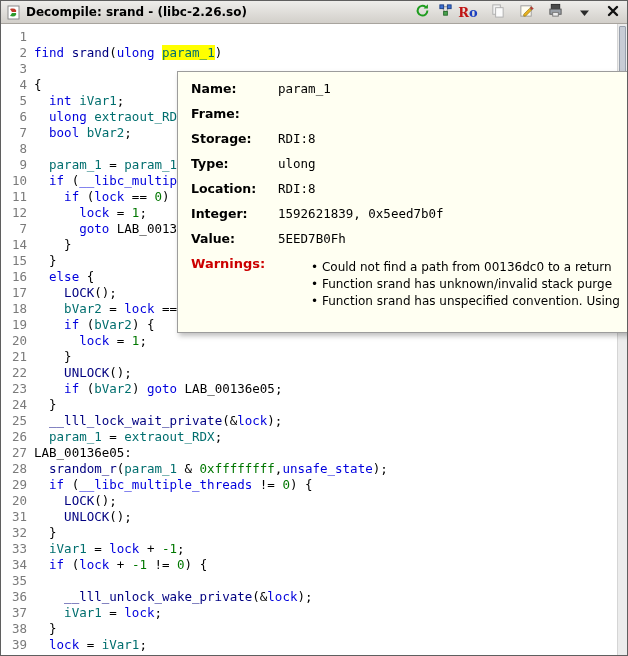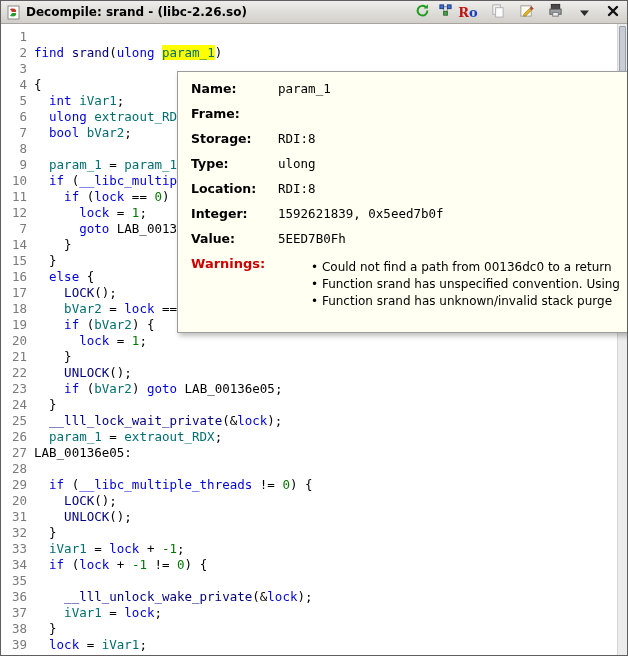--- a/index.html
+++ b/index.html
@@ -187,21 +187,21 @@
         <div class="code-line"><span class="line-num">18</span><span class="line-content"><span class="tk-p">    </span><span class="tk-v">bVar2</span><span class="tk-p"> = </span><span class="tk-g">lock</span><span class="tk-p"> == </span><span class="tk-n">0</span><span class="tk-p">;</span></span></div>
         <div class="code-line"><span class="line-num">19</span><span class="line-content"><span class="tk-p">    </span><span class="tk-k">if</span><span class="tk-p"> (</span><span class="tk-v">bVar2</span><span class="tk-p">) {</span></span></div>
         <div class="code-line"><span class="line-num">20</span><span class="line-content"><span class="tk-p">      </span><span class="tk-g">lock</span><span class="tk-p"> = </span><span class="tk-n">1</span><span class="tk-p">;</span></span></div>
         <div class="code-line"><span class="line-num">21</span><span class="line-content"><span class="tk-p">    }</span></span></div>
         <div class="code-line"><span class="line-num">22</span><span class="line-content"><span class="tk-p">    </span><span class="tk-f">UNLOCK</span><span class="tk-p">();</span></span></div>
         <div class="code-line"><span class="line-num">23</span><span class="line-content"><span class="tk-p">    </span><span class="tk-k">if</span><span class="tk-p"> (</span><span class="tk-v">bVar2</span><span class="tk-p">) </span><span class="tk-k">goto</span><span class="tk-p"> </span><span class="tk-l">LAB_00136e05</span><span class="tk-p">;</span></span></div>
         <div class="code-line"><span class="line-num">24</span><span class="line-content"><span class="tk-p">  }</span></span></div>
         <div class="code-line"><span class="line-num">25</span><span class="line-content"><span class="tk-p">  </span><span class="tk-f">__lll_lock_wait_private</span><span class="tk-p">(&amp;</span><span class="tk-g">lock</span><span class="tk-p">);</span></span></div>
         <div class="code-line"><span class="line-num">26</span><span class="line-content"><span class="tk-p">  </span><span class="tk-v">param_1</span><span class="tk-p"> = </span><span class="tk-v">extraout_RDX</span><span class="tk-p">;</span></span></div>
         <div class="code-line"><span class="line-num">27</span><span class="line-content"><span class="tk-l">LAB_00136e05</span><span class="tk-p">:</span></span></div>
-        <div class="code-line"><span class="line-num">28</span></div>
+        <div class="code-line"><span class="line-num">28</span><span class="line-content"><span class="tk-p">  </span><span class="tk-f">srandom_r</span><span class="tk-p">(</span><span class="tk-v">param_1</span><span class="tk-p"> &amp; </span><span class="tk-n">0xffffffff</span><span class="tk-p">,</span><span class="tk-g">unsafe_state</span><span class="tk-p">);</span></span></div>
         <div class="code-line"><span class="line-num">29</span><span class="line-content"><span class="tk-p">  </span><span class="tk-k">if</span><span class="tk-p"> (</span><span class="tk-g">__libc_multiple_threads</span><span class="tk-p"> != </span><span class="tk-n">0</span><span class="tk-p">) {</span></span></div>
         <div class="code-line"><span class="line-num">20</span><span class="line-content"><span class="tk-p">    </span><span class="tk-f">LOCK</span><span class="tk-p">();</span></span></div>
         <div class="code-line"><span class="line-num">31</span><span class="line-content"><span class="tk-p">    </span><span class="tk-f">UNLOCK</span><span class="tk-p">();</span></span></div>
         <div class="code-line"><span class="line-num">32</span><span class="line-content"><span class="tk-p">  }</span></span></div>
         <div class="code-line"><span class="line-num">33</span><span class="line-content"><span class="tk-p">  </span><span class="tk-v">iVar1</span><span class="tk-p"> = </span><span class="tk-g">lock</span><span class="tk-p"> + </span><span class="tk-n">-1</span><span class="tk-p">;</span></span></div>
         <div class="code-line"><span class="line-num">34</span><span class="line-content"><span class="tk-p">  </span><span class="tk-k">if</span><span class="tk-p"> (</span><span class="tk-g">lock</span><span class="tk-p"> + </span><span class="tk-n">-1</span><span class="tk-p"> != </span><span class="tk-n">0</span><span class="tk-p">) {</span></span></div>
         <div class="code-line"><span class="line-num">35</span></div>
         <div class="code-line"><span class="line-num">36</span><span class="line-content"><span class="tk-p">    </span><span class="tk-f">__lll_unlock_wake_private</span><span class="tk-p">(&amp;</span><span class="tk-g">lock</span><span class="tk-p">);</span></span></div>
         <div class="code-line"><span class="line-num">37</span><span class="line-content"><span class="tk-p">    </span><span class="tk-v">iVar1</span><span class="tk-p"> = </span><span class="tk-g">lock</span><span class="tk-p">;</span></span></div>
         <div class="code-line"><span class="line-num">38</span><span class="line-content"><span class="tk-p">  }</span></span></div>
@@ -239,20 +239,20 @@
           </div>
           <div class="tt-row">
             <span class="tt-label">Value:</span>
             <span class="tt-value">5EED7B0Fh</span>
           </div>
         </div>
       <div class="tt-warnings">
         <span class="tt-warn-label">Warnings:</span>
         <ul class="tt-warn-list">
             <li class="tt-warn-item">Could not find a path from 00136dc0 to a return</li>
+            <li class="tt-warn-item">Function srand has unknown/invalid stack purge</li>
             <li class="tt-warn-item">Function srand has unspecified convention. Using</li>
-            <li class="tt-warn-item">Function srand has unknown/invalid stack purge</li>
           </ul>
       </div>
     </div>
 
   </div>
 </div>
 
 </body></html>

